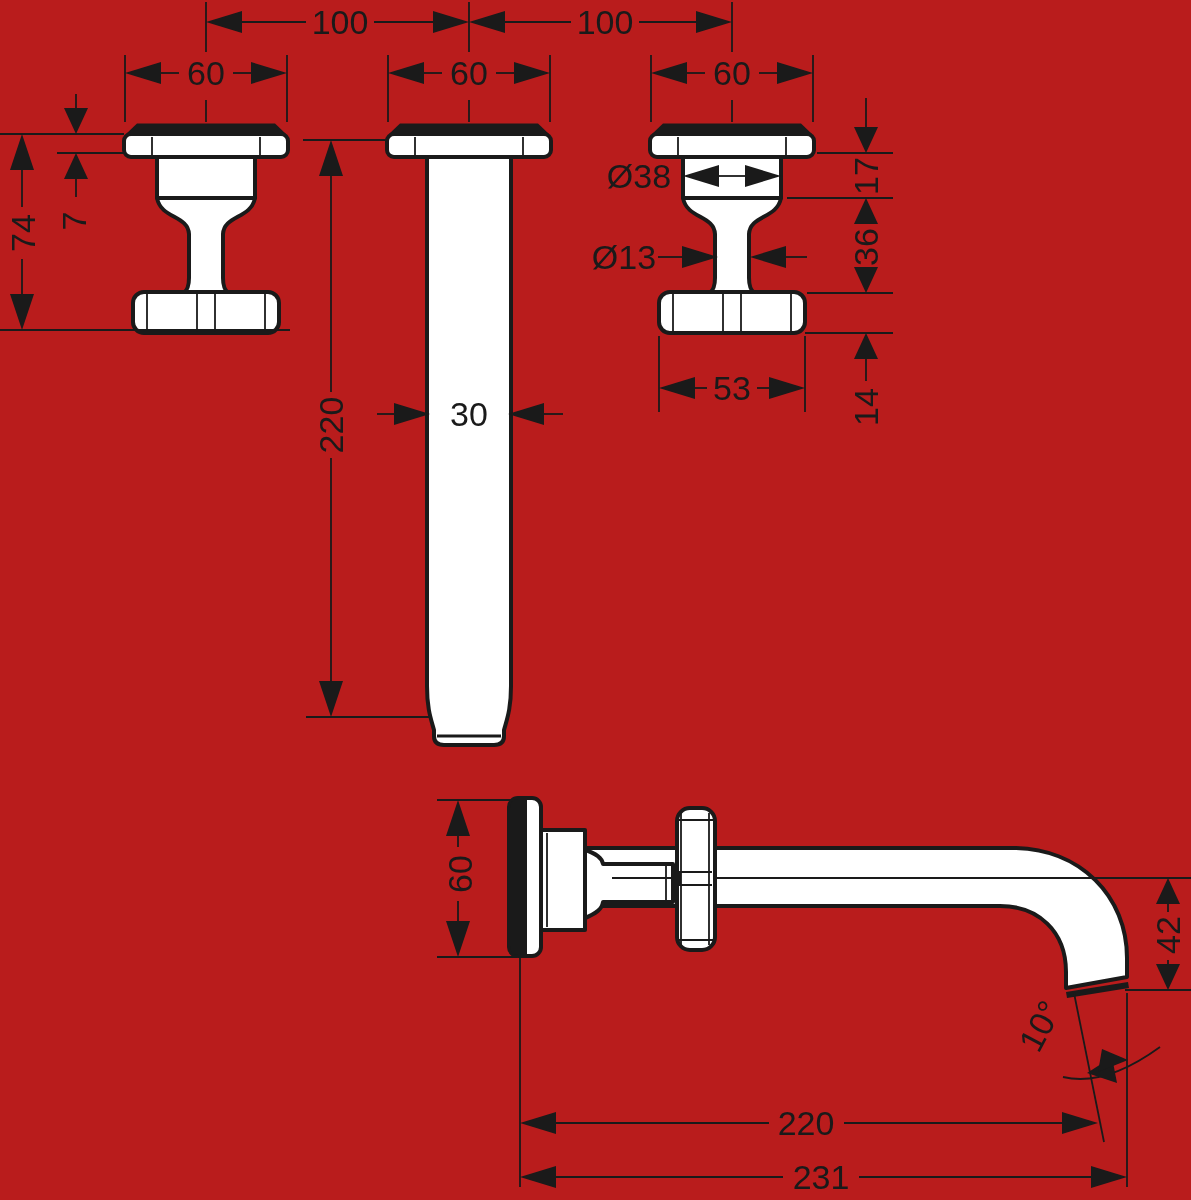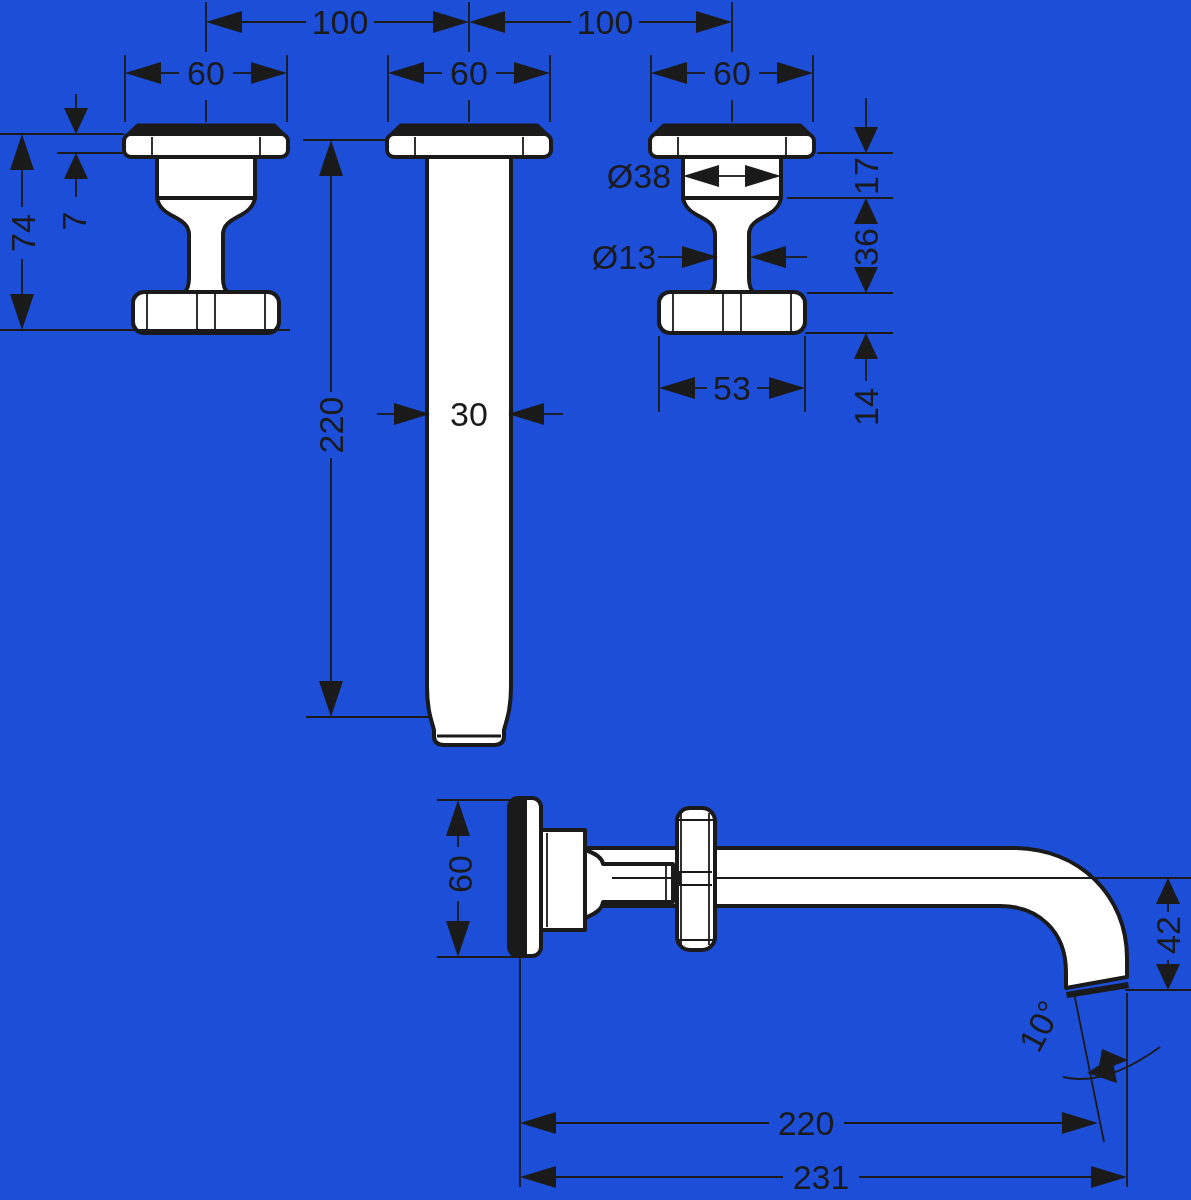--- a/index.html
+++ b/index.html
@@ -1,16 +1,16 @@
 <!DOCTYPE html>
 <html><head>
 <meta charset="utf-8">
 <style>
   html,body{margin:0;padding:0;background:#ffffff;}
-  #stage{position:relative;width:1191px;height:1200px;background:#1d4ed8;overflow:hidden;}
+  #stage{position:relative;width:1191px;height:1200px;background:#b91c1c;overflow:hidden;}
   svg{display:block;}
   svg text{
     font-family:"Liberation Sans","DejaVu Sans",sans-serif;
     font-size:34px;
     fill:#1a1a1a;
     text-anchor:middle;
     dominant-baseline:central;
   }
   .outline{fill:#ffffff;stroke:#1a1a1a;stroke-width:4;stroke-linejoin:round;stroke-linecap:round;}
   .thin{stroke:#1a1a1a;stroke-width:1.8;fill:none;stroke-linecap:butt;}

